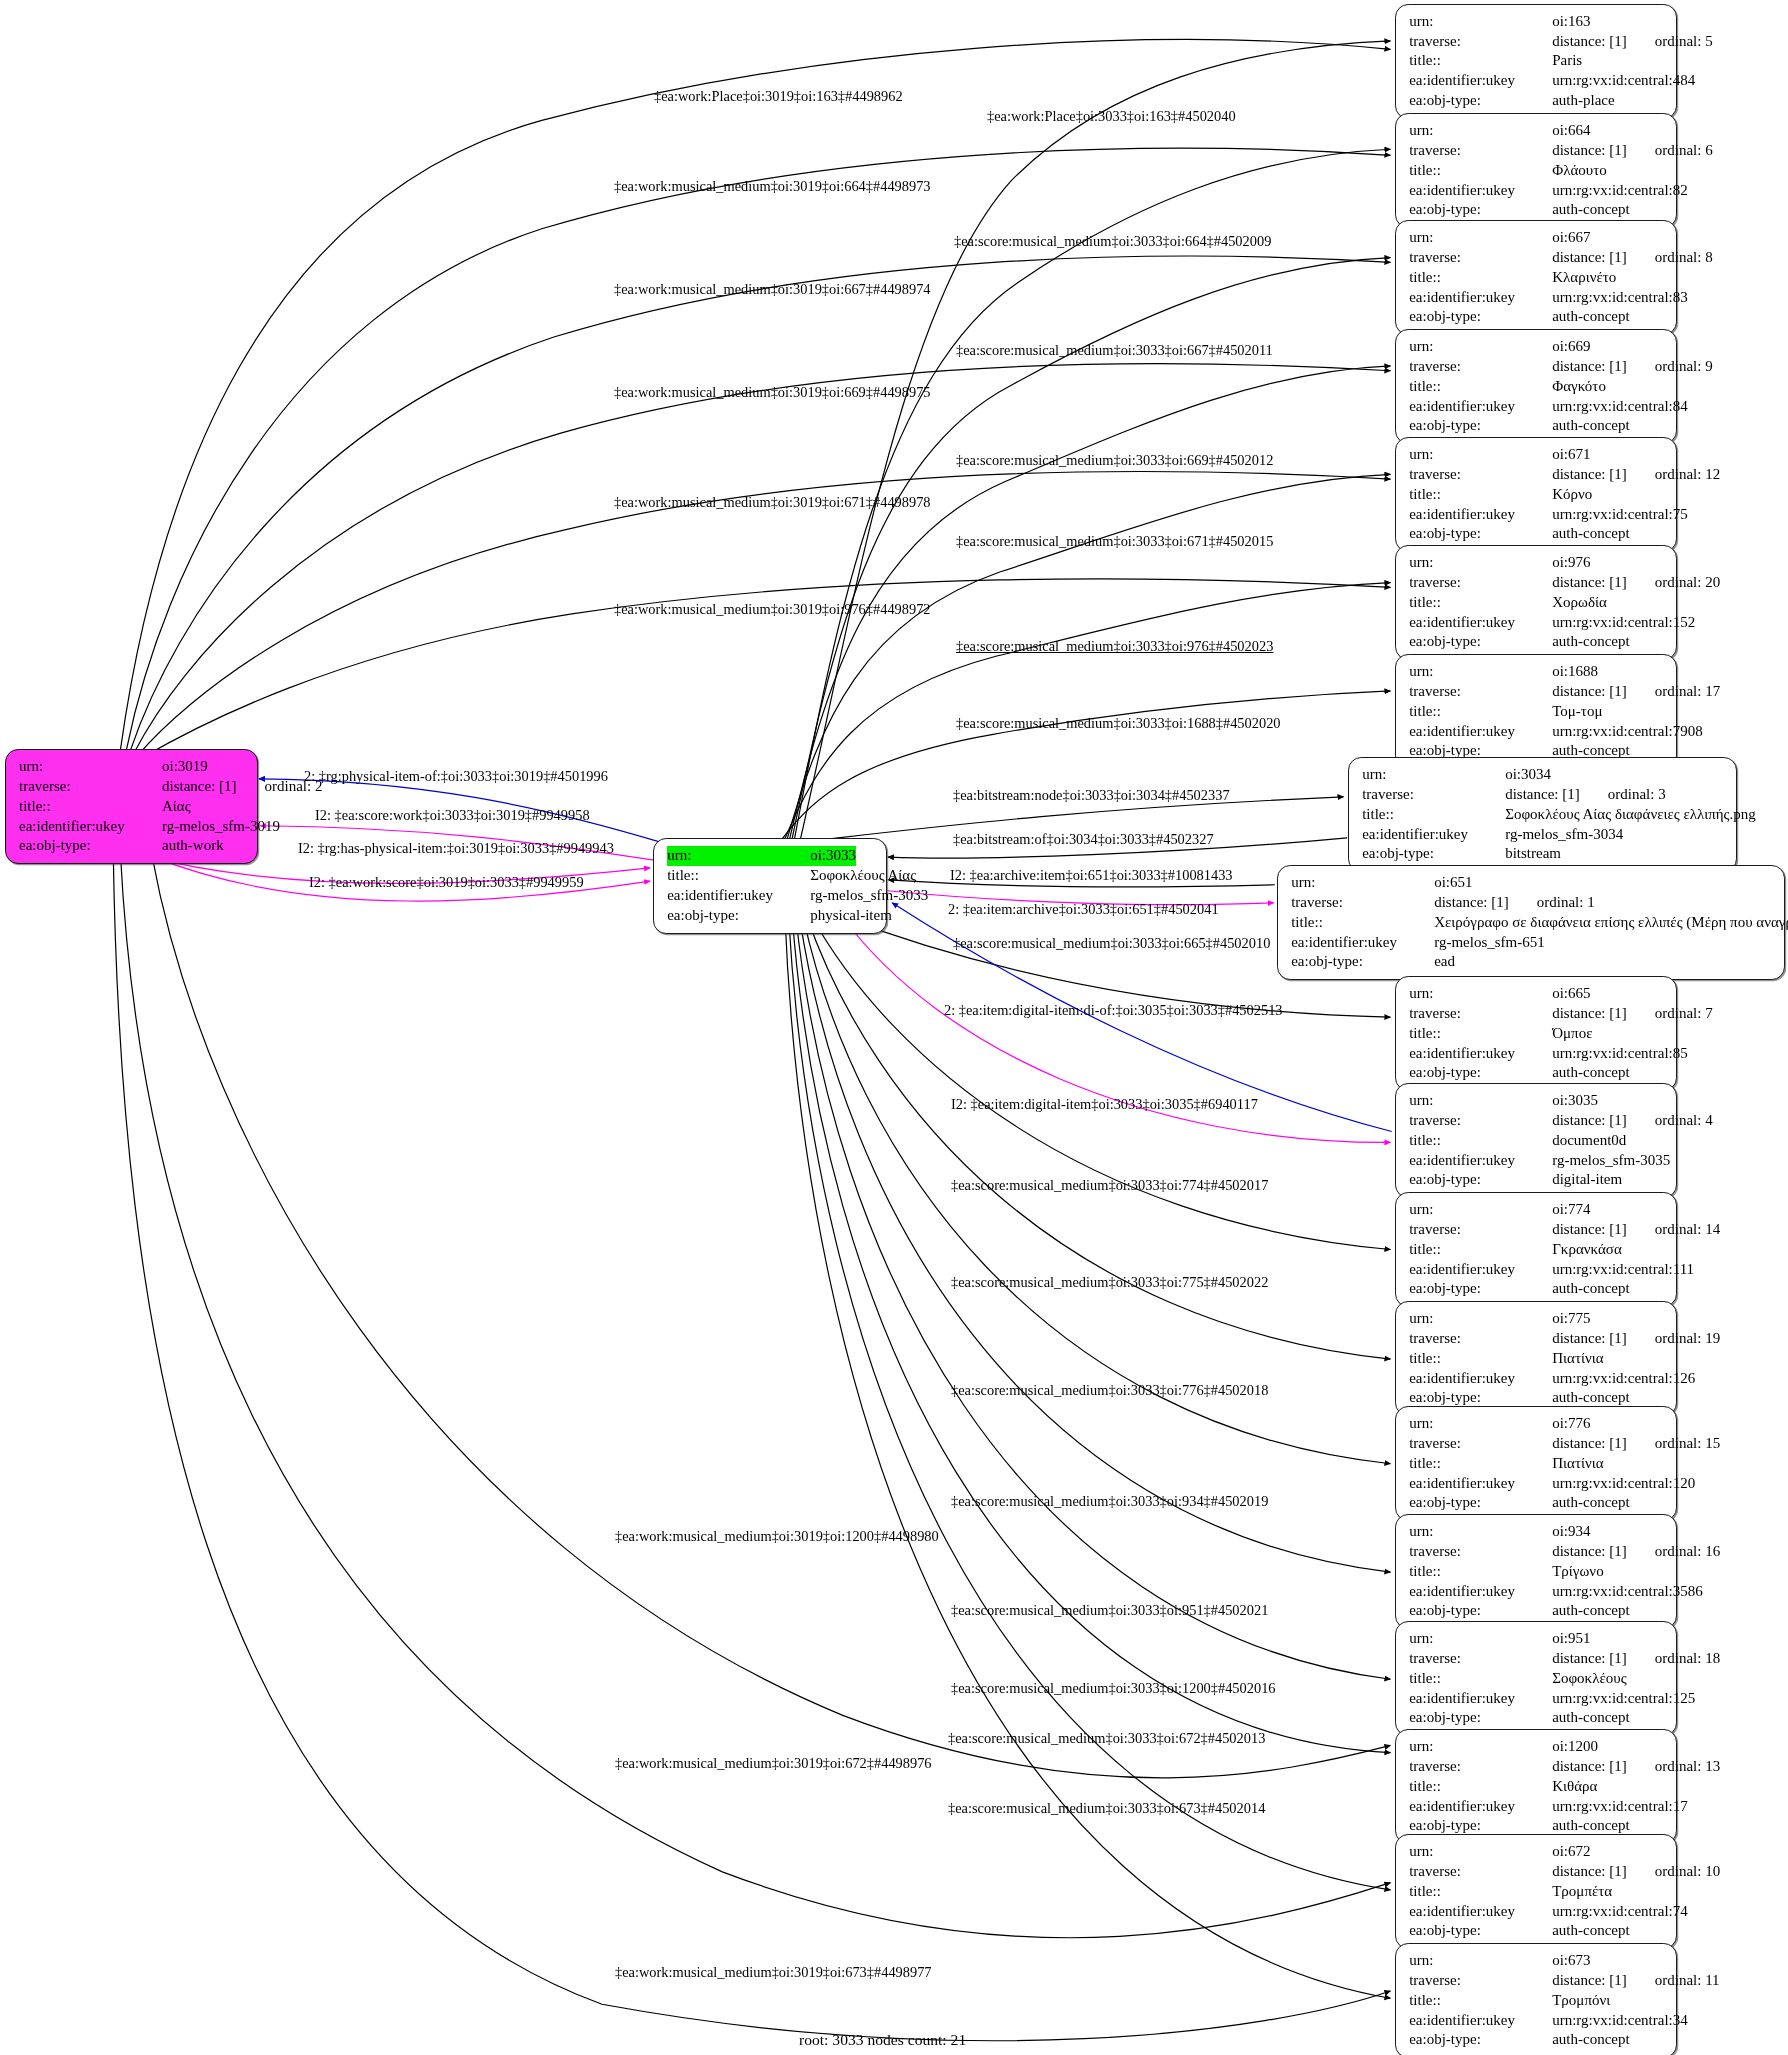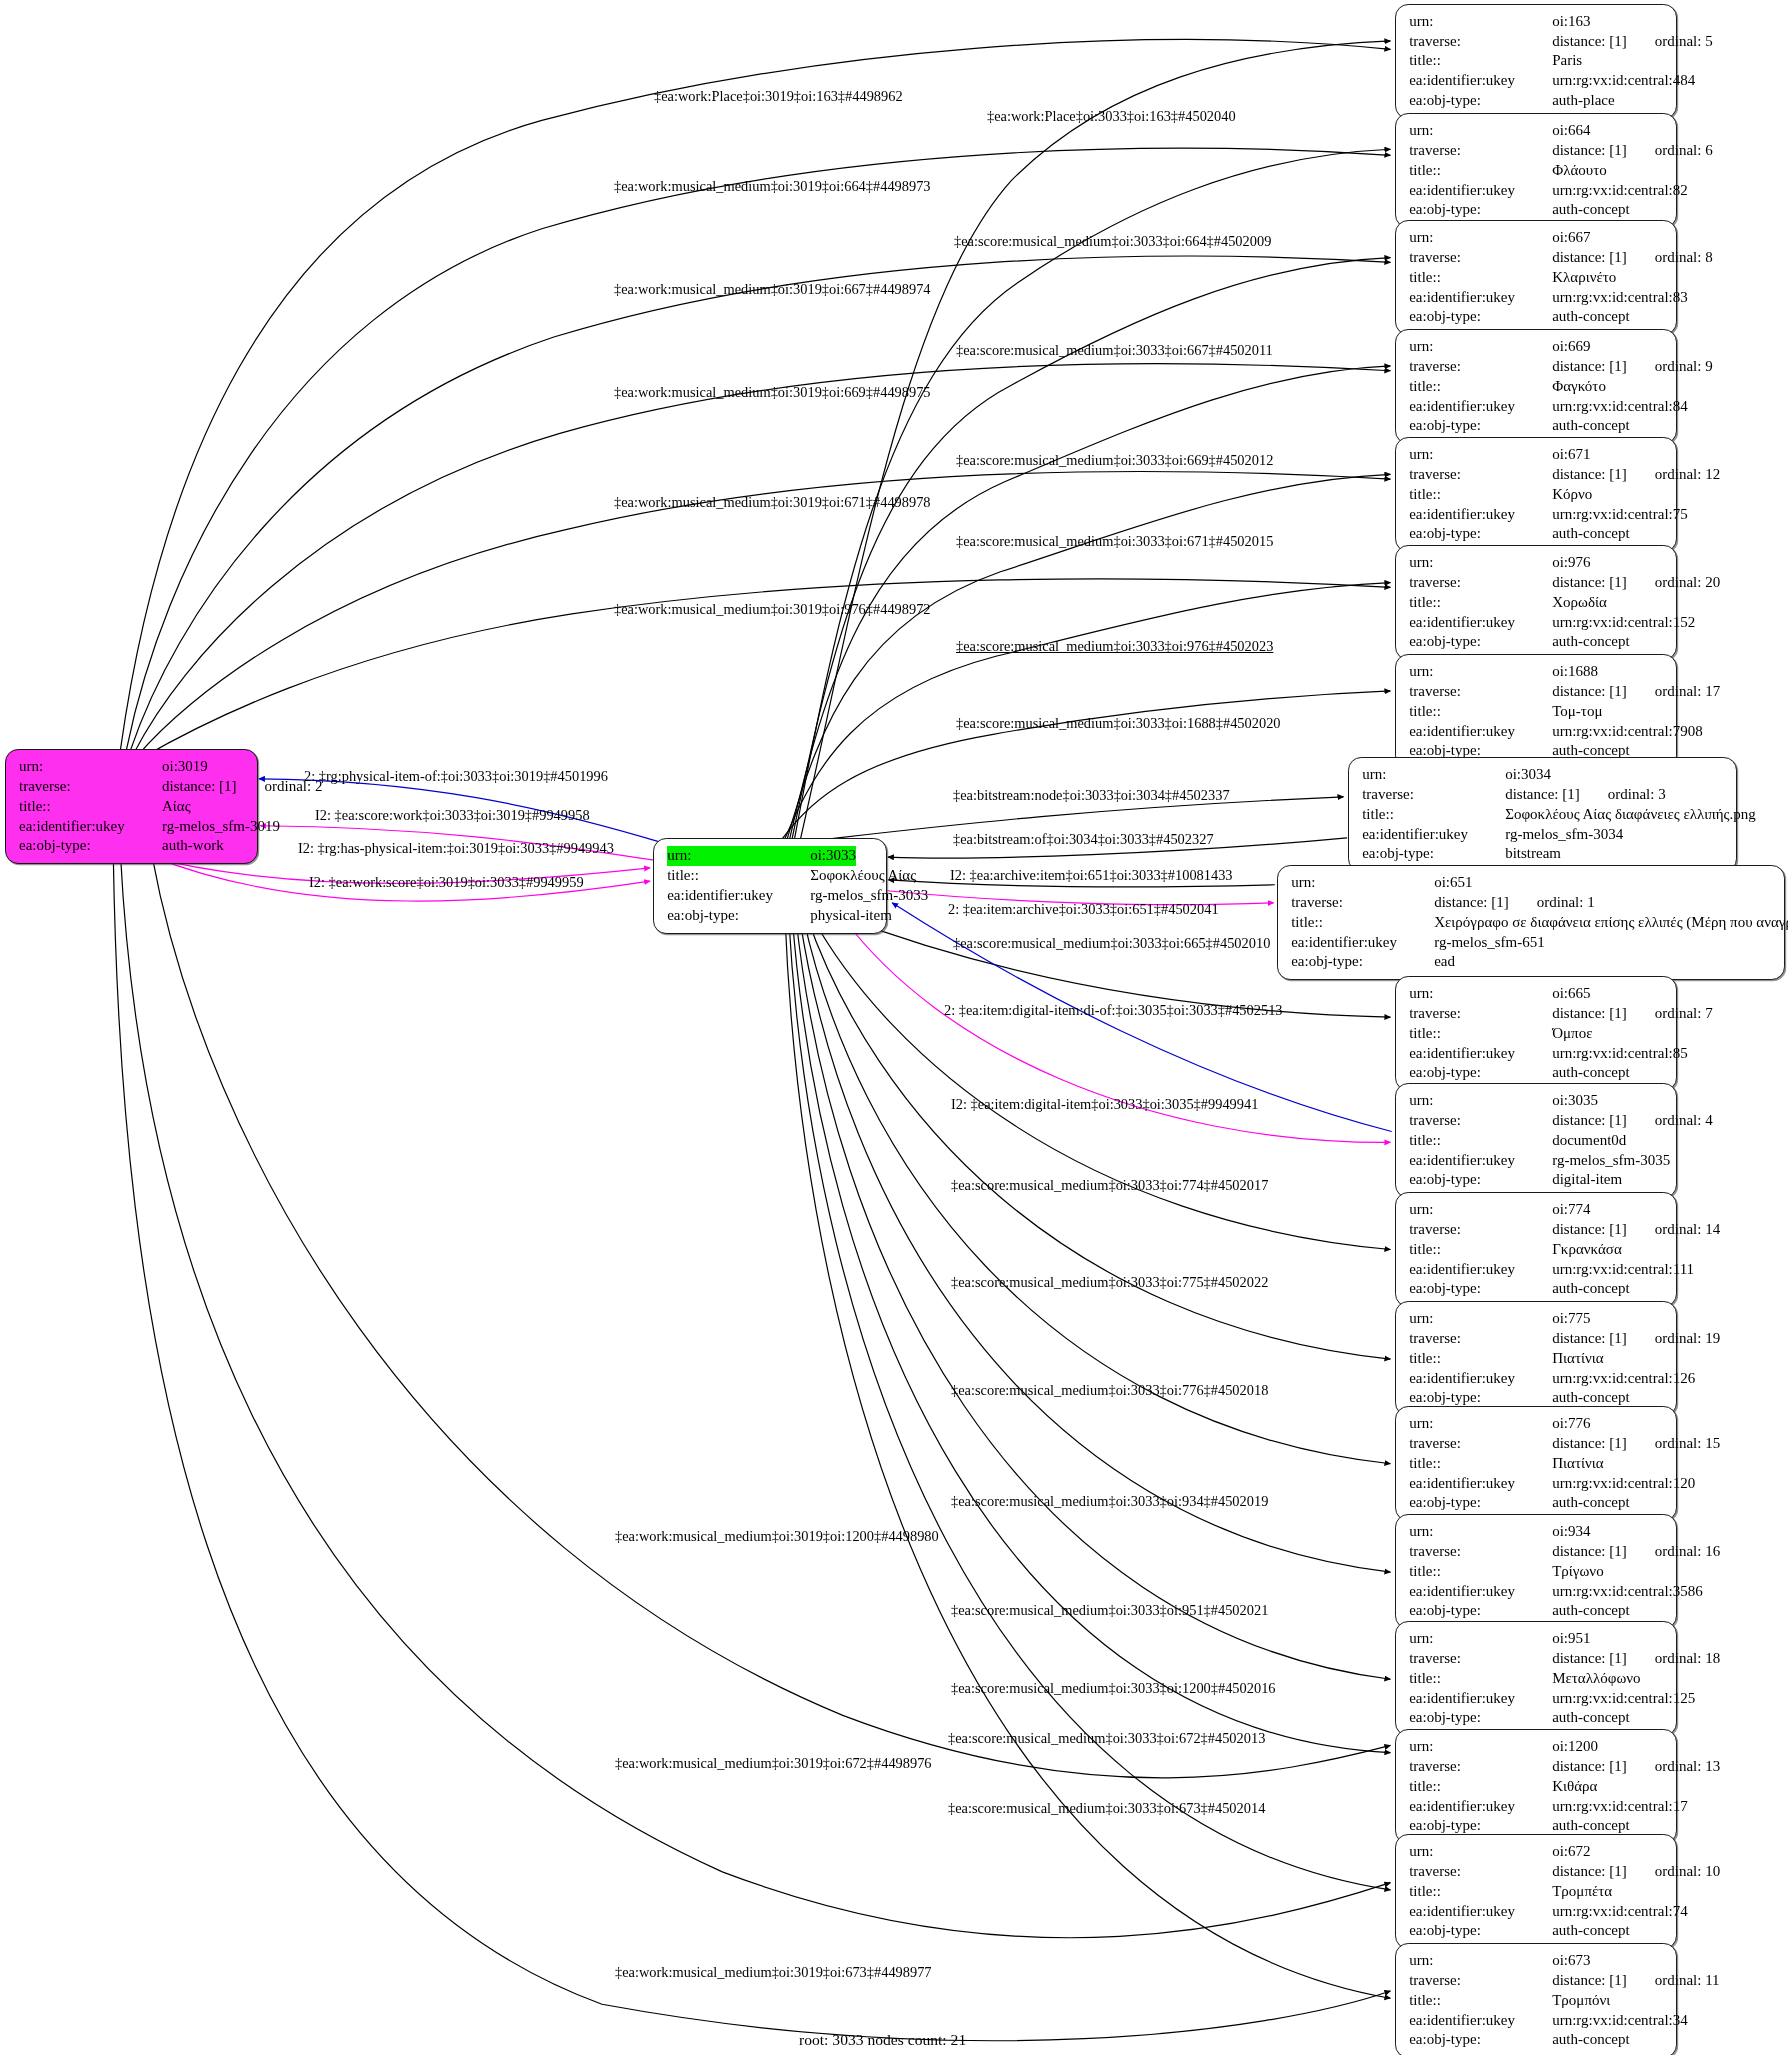--- a/index.html
+++ b/index.html
@@ -464,21 +464,21 @@
           <span class="k">urn:</span>
           <span class="v">oi:951</span>
         </div>
         <div class="row">
           <span class="k">traverse:</span>
           <span class="v">distance: [1]</span>
           <span class="v2">ordinal: 18</span>
         </div>
         <div class="row">
           <span class="k">title::</span>
-          <span class="v">Μεταλλόφωνο</span>
+          <span class="v">Σοφοκλέους</span>
         </div>
         <div class="row">
           <span class="k">ea:identifier:ukey</span>
           <span class="v">urn:rg:vx:id:central:125</span>
         </div>
         <div class="row">
           <span class="k">ea:obj-type:</span>
           <span class="v">auth-concept</span>
         </div>
       </div>
@@ -565,21 +565,21 @@
       <div class="elabel" style="left: 956px; top: 534px;">‡ea:score:musical_medium‡oi:3033‡oi:671‡#4502015</div>
       <div class="elabel" style="left: 614px; top: 602px;">‡ea:work:musical_medium‡oi:3019‡oi:976‡#4498972</div>
       <div class="elabel" style="left: 956px; top: 639px; text-decoration: underline;">‡ea:score:musical_medium‡oi:3033‡oi:976‡#4502023</div>
       <div class="elabel" style="left: 956px; top: 716px;">‡ea:score:musical_medium‡oi:3033‡oi:1688‡#4502020</div>
       <div class="elabel" style="left: 953px; top: 788px;">‡ea:bitstream:node‡oi:3033‡oi:3034‡#4502337</div>
       <div class="elabel" style="left: 953px; top: 832px;">‡ea:bitstream:of‡oi:3034‡oi:3033‡#4502327</div>
       <div class="elabel" style="left: 950px; top: 868px;">I2: ‡ea:archive:item‡oi:651‡oi:3033‡#10081433</div>
       <div class="elabel" style="left: 948px; top: 902px;">2: ‡ea:item:archive‡oi:3033‡oi:651‡#4502041</div>
       <div class="elabel" style="left: 953px; top: 936px;">‡ea:score:musical_medium‡oi:3033‡oi:665‡#4502010</div>
       <div class="elabel" style="left: 944px; top: 1003px;">2: ‡ea:item:digital-item:di-of:‡oi:3035‡oi:3033‡#4502513</div>
-      <div class="elabel" style="left: 951px; top: 1097px;">I2: ‡ea:item:digital-item‡oi:3033‡oi:3035‡#9949941</div>
+      <div class="elabel" style="left: 951px; top: 1097px;">I2: ‡ea:item:digital-item‡oi:3033‡oi:3035‡#6940117</div>
       <div class="elabel" style="left: 951px; top: 1178px;">‡ea:score:musical_medium‡oi:3033‡oi:774‡#4502017</div>
       <div class="elabel" style="left: 951px; top: 1275px;">‡ea:score:musical_medium‡oi:3033‡oi:775‡#4502022</div>
       <div class="elabel" style="left: 951px; top: 1383px;">‡ea:score:musical_medium‡oi:3033‡oi:776‡#4502018</div>
       <div class="elabel" style="left: 951px; top: 1494px;">‡ea:score:musical_medium‡oi:3033‡oi:934‡#4502019</div>
       <div class="elabel" style="left: 951px; top: 1603px;">‡ea:score:musical_medium‡oi:3033‡oi:951‡#4502021</div>
       <div class="elabel" style="left: 951px; top: 1681px;">‡ea:score:musical_medium‡oi:3033‡oi:1200‡#4502016</div>
       <div class="elabel" style="left: 948px; top: 1731px;">‡ea:score:musical_medium‡oi:3033‡oi:672‡#4502013</div>
       <div class="elabel" style="left: 948px; top: 1801px;">‡ea:score:musical_medium‡oi:3033‡oi:673‡#4502014</div>
       <div class="elabel" style="left: 615px; top: 1529px;">‡ea:work:musical_medium‡oi:3019‡oi:1200‡#4498980</div>
       <div class="elabel" style="left: 615px; top: 1756px;">‡ea:work:musical_medium‡oi:3019‡oi:672‡#4498976</div>

